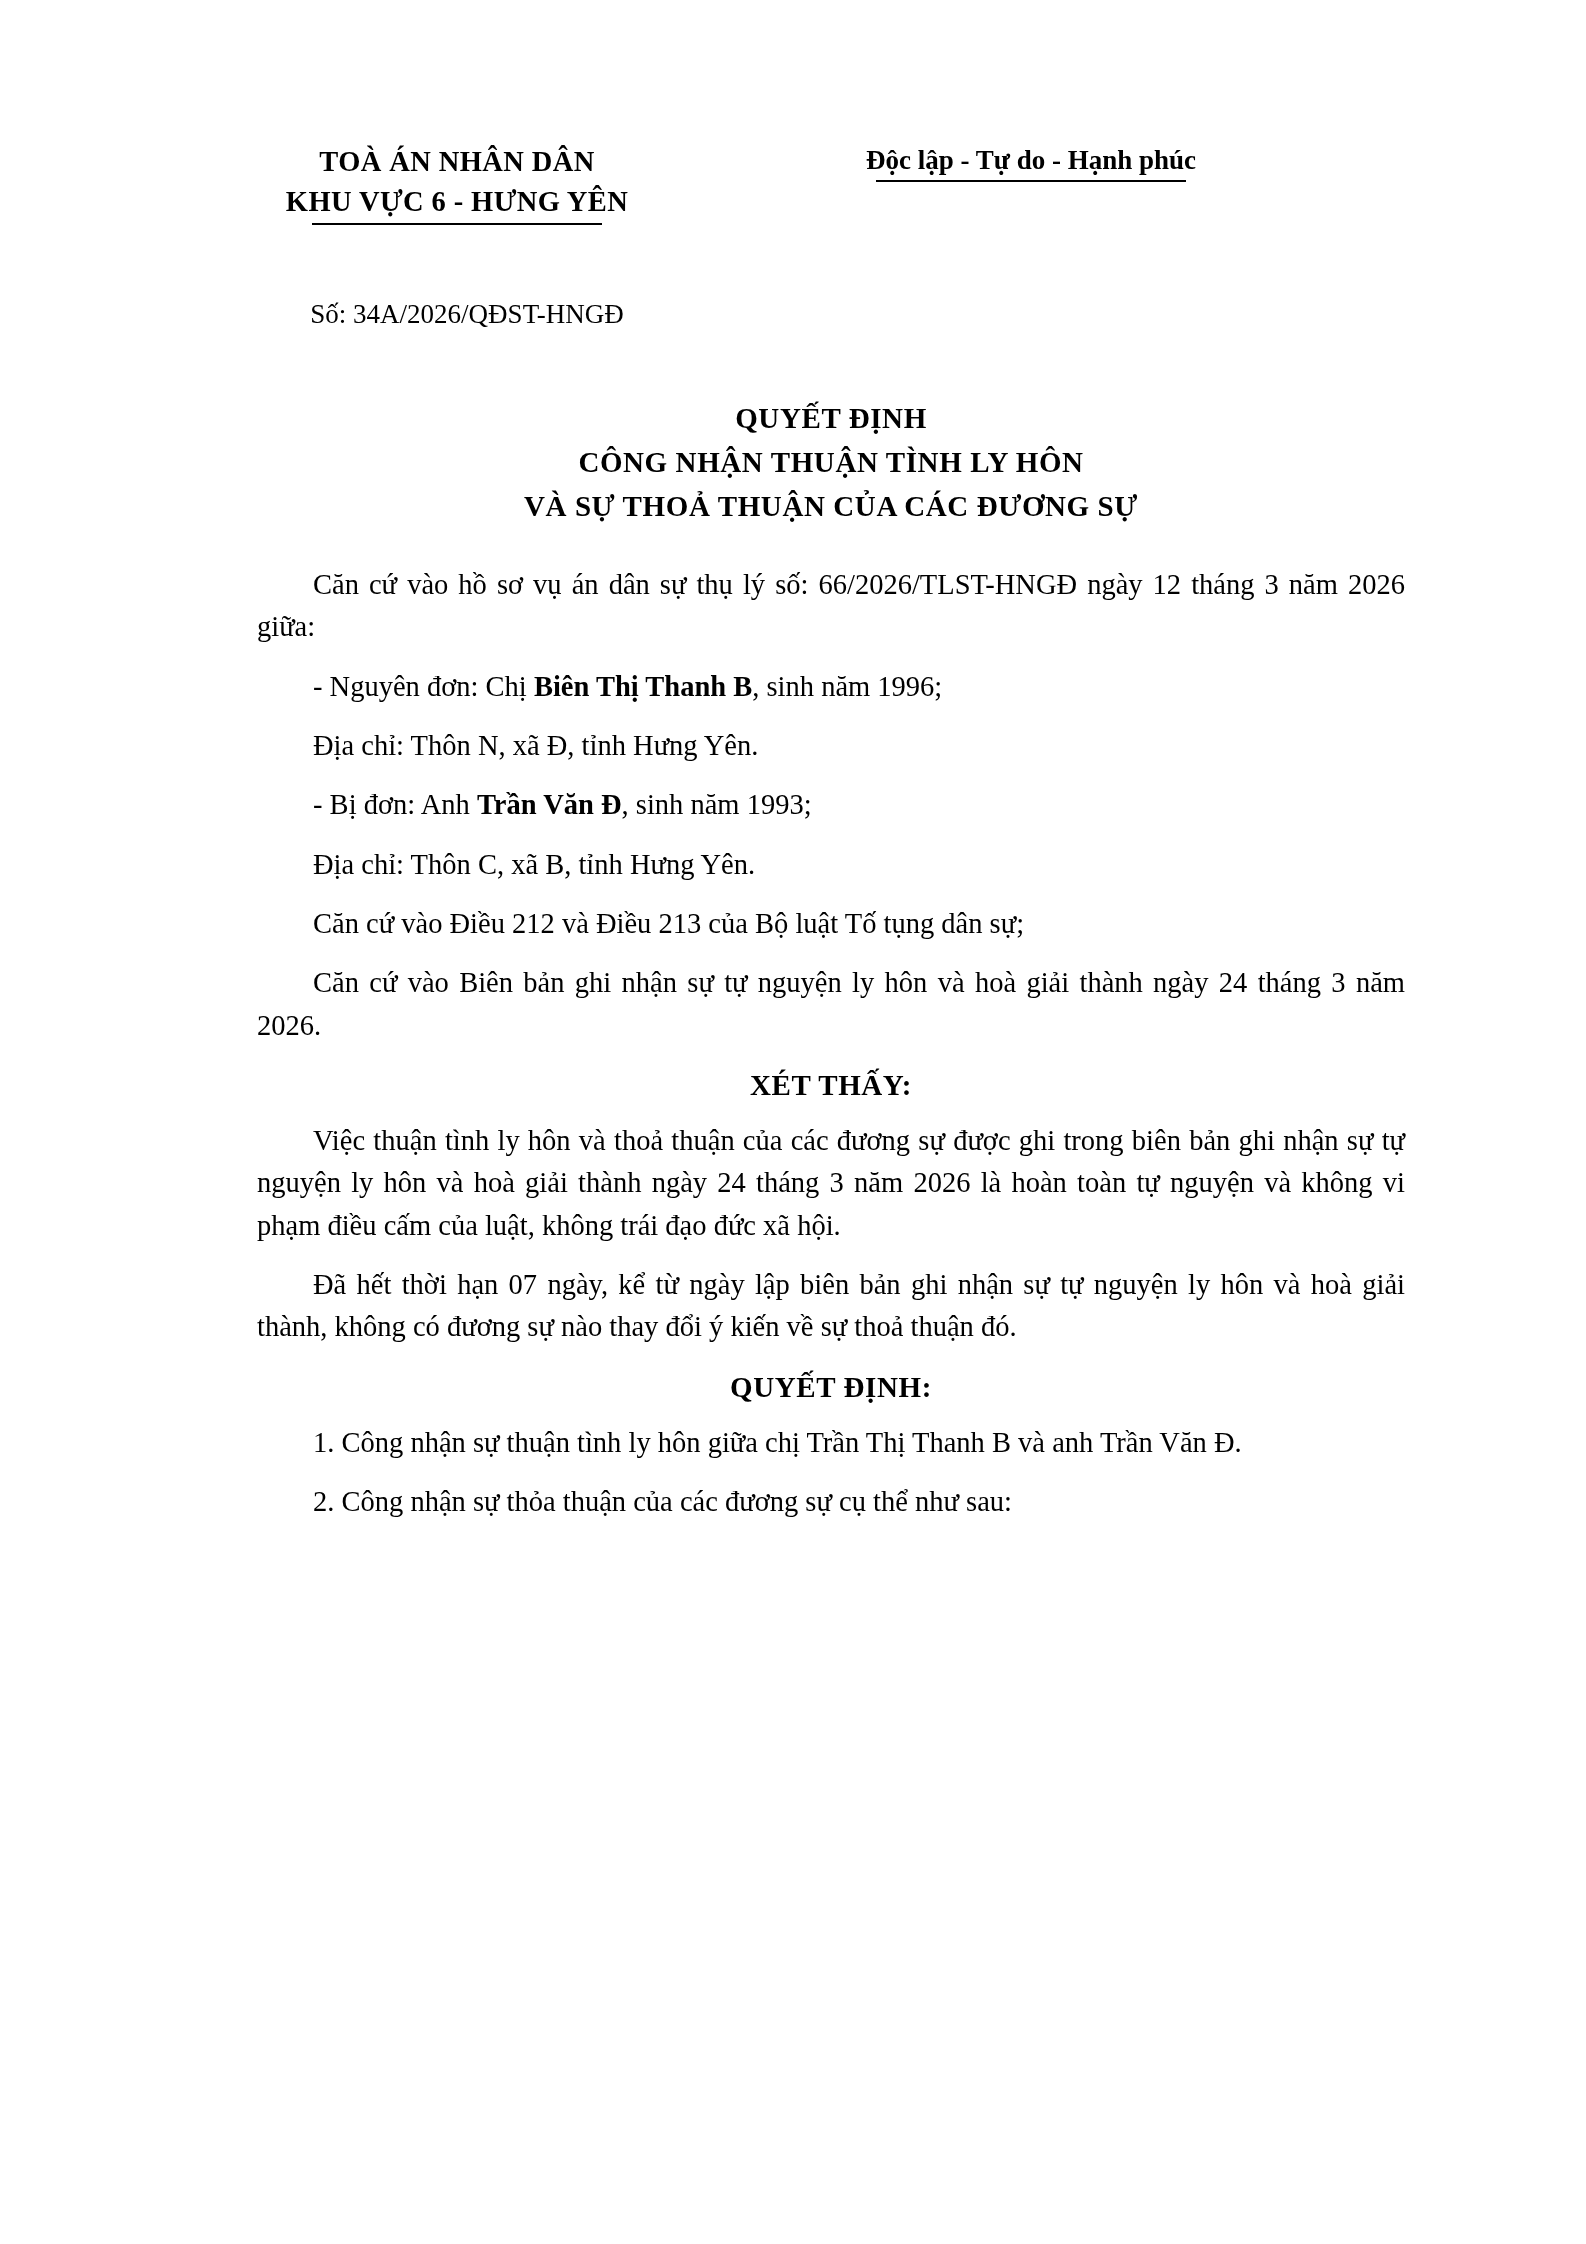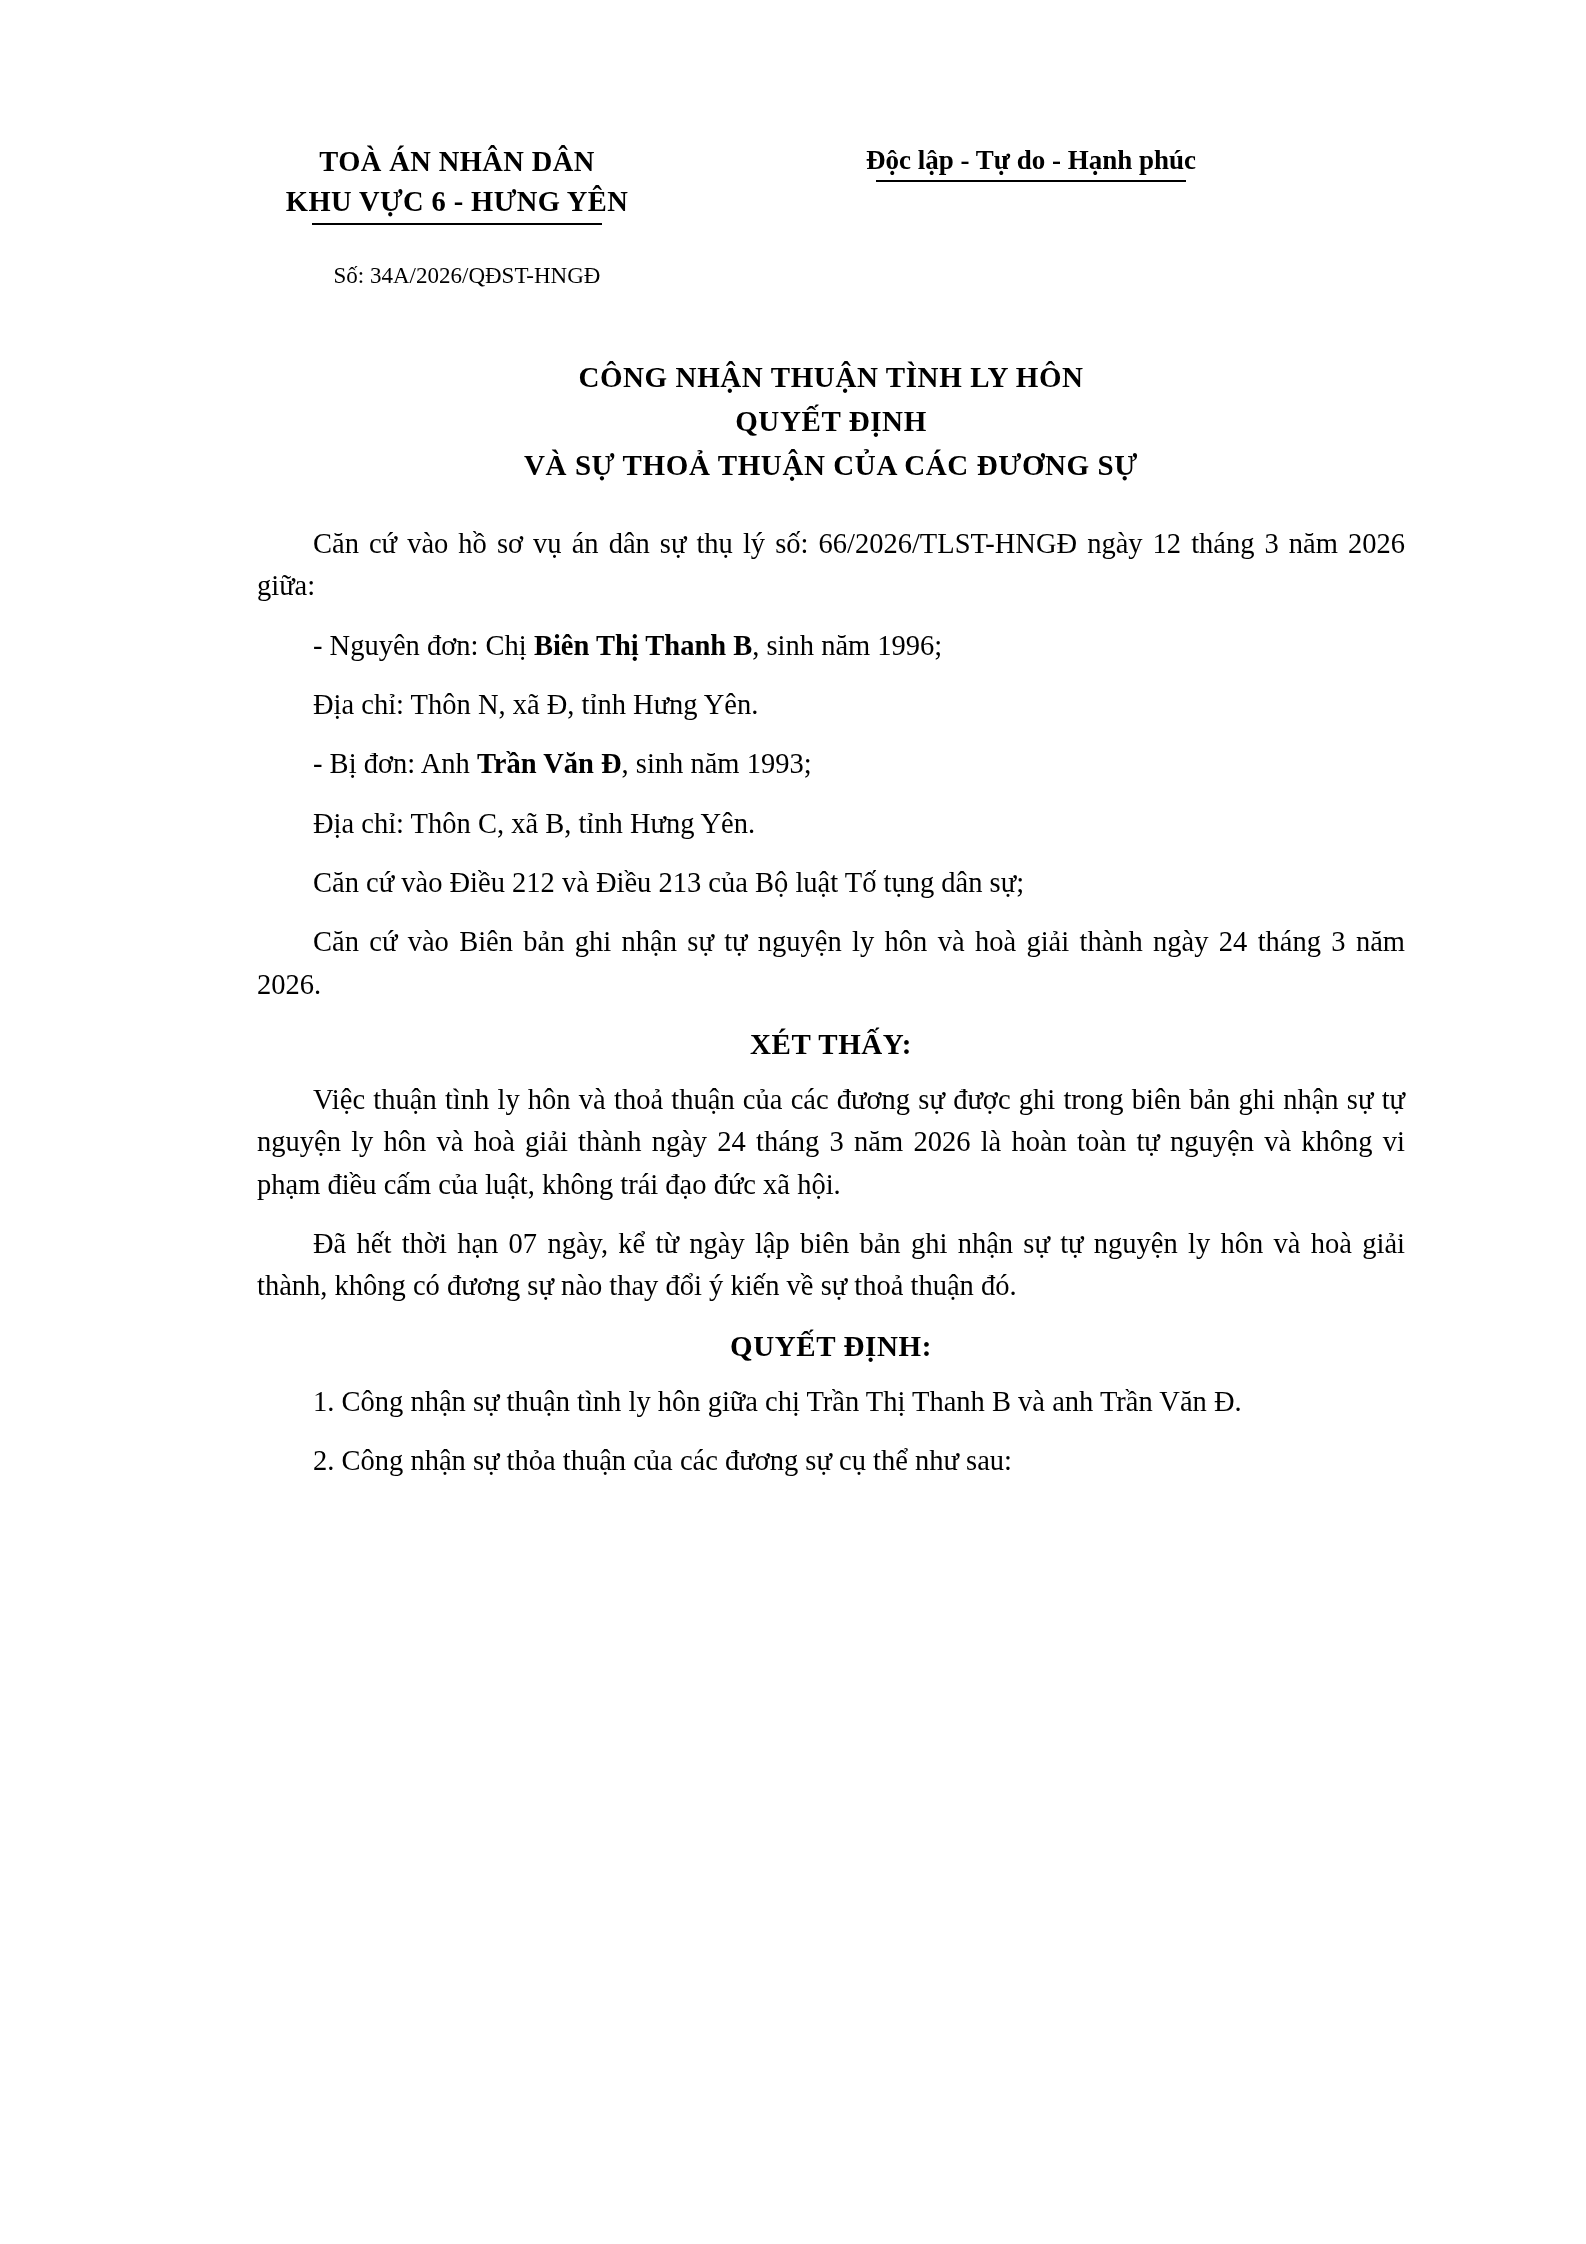--- a/index.html
+++ b/index.html
@@ -88,21 +88,22 @@
   }
 
   .sub-header {
     display: flex;
     align-items: baseline;
     margin-top: 40px;
   }
   .doc-number {
     width: 420px;
     text-align: center;
-    font-size: 23px;
+    font-size: 27px;
+    margin-top: 36px;
   }
   .place-date {
     flex: 1;
     text-align: center;
     font-size: 27px;
     font-style: italic;
     padding-left: 44px;
   }
 
   
@@ -153,22 +154,22 @@
       <div class="header-right">
         <div><span class="nation-line2">Độc lập - Tự do - Hạnh phúc</span></div>
       </div>
     </div>
 
     <div class="sub-header">
       <div class="doc-number">Số: 34A/2026/QĐST-HNGĐ</div>
     </div>
 
     <div class="title-block">
+      <div>QUYẾT ĐỊNH</div>
       <div>CÔNG NHẬN THUẬN TÌNH LY HÔN</div>
-      <div>QUYẾT ĐỊNH</div>
       <div>VÀ SỰ THOẢ THUẬN CỦA CÁC ĐƯƠNG SỰ</div>
     </div>
 
     <div class="body-block">
 
       <p class="para">Căn cứ vào hồ sơ vụ án dân sự thụ lý số: 66/2026/TLST-HNGĐ ngày 12 tháng 3 năm 2026 giữa:</p>
 
       <p class="para"><span>- Nguyên đơn: Chị </span><b>Biên Thị Thanh B</b><span>, sinh năm 1996;</span></p>
 
       <p class="para">Địa chỉ: Thôn N, xã Đ, tỉnh Hưng Yên.</p>

